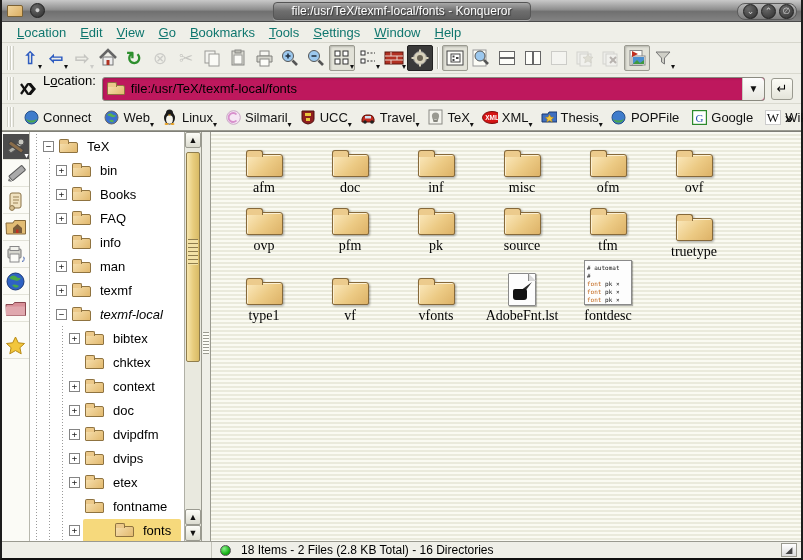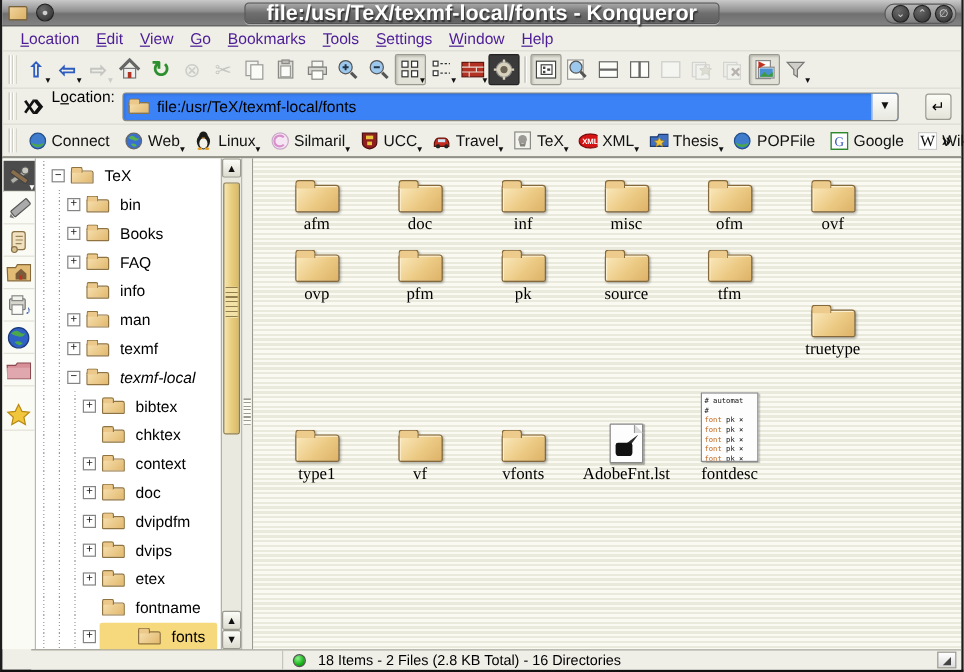--- a/index.html
+++ b/index.html
@@ -8,34 +8,34 @@
   .window { width:803px; height:560px; display:flex; flex-direction:column;
             border-left:2px solid #1d1d1d; border-right:2px solid #1d1d1d; border-bottom:2px solid #101010;
             background:#efefe8; }
 
   
   .titlebar { height:22px; flex:0 0 22px; background:linear-gradient(#c9c9c9,#8f8f8f 45%,#707070 55%,#838383);
               display:flex; align-items:center; position:relative; border-bottom:1px solid #4a4a4a;}
   .title-pill { position:absolute; left:50%; transform:translateX(-50%); top:2px; height:18px;
                 padding:0 18px; border-radius:4px; background:linear-gradient(#a8a8a8,#6e6e6e 50%,#5f5f5f);
                 border:1px solid #555; box-shadow:0 1px 0 rgba(255,255,255,.35);
-                color:#fff; font-weight:bold; font-size:18px; line-height:16px;
+                color:#fff; font-weight:normal; font-size:12px; line-height:16px;
                 text-shadow:1px 1px 1px #333; white-space:nowrap; }
   .win-icon { width:16px; height:12px; margin:0 4px 0 5px; position:relative; }
   .win-icon::before { content:""; position:absolute; inset:0; background:linear-gradient(135deg,#f0d49c,#dcb064);
                       border:1px solid #7c6234; border-radius:1px 2px 1px 1px; }
   .round-btn { width:15px; height:15px; border-radius:50%; background:radial-gradient(circle at 35% 30%,#6a6a6a,#2e2e2e);
                border:1px solid #222; color:#cfcfcf; font-size:9px; line-height:13px; text-align:center; margin-left:3px; }
   .btn-cluster { position:absolute; right:4px; top:3px; display:flex; height:17px; padding:0 2px; align-items:center;
                  background:linear-gradient(#b5b5b5,#7d7d7d); border-radius:8px; border:1px solid #5a5a5a;}
 
   
   .menubar { height:21px; flex:0 0 21px; background:#efefe8; display:flex; align-items:center; padding-left:8px;
              border-bottom:1px solid #d6d6cc; }
-  .menu-item { display:inline-block; padding:2px 7px; color:#4c1d95; }
+  .menu-item { display:inline-block; padding:2px 7px; color:#0f766e; }
   .menu-item::first-letter { text-decoration:underline; }
 
   
   .toolbar { display:flex; align-items:center; background:#efefe8; border-bottom:1px solid #d9d9cf; }
   .tb-main { height:31px; flex:0 0 31px; padding:0 2px; }
   .tb-loc  { height:30px; flex:0 0 30px; padding:0 2px; }
   .tb-book { height:27px; flex:0 0 27px; padding:0 2px; border-bottom:1px solid #9a9a90; }
   .grip { width:7px; height:80%; margin:0 3px; background:repeating-linear-gradient(90deg,#cfcfc5 0 1px,#fff 1px 2px,#efefe8 2px 3px); }
   .ticon { position:relative; width:26px; height:26px; display:flex; align-items:center; justify-content:center;
            border:1px solid transparent; border-radius:2px; }
@@ -43,22 +43,22 @@
   .ticon.pressed { background:#e2e2d8; border-color:#9a9a90; box-shadow:inset 1px 1px 2px rgba(0,0,0,.2); }
   .ticon.disabled { opacity:.4; filter:grayscale(90%); }
   .caret { position:absolute; right:0; bottom:-1px; font-size:8px; color:#111; line-height:8px; }
   .caret.dis { color:#999; }
   .tsep { width:1px; height:22px; background:#b8b8ae; margin:0 4px; box-shadow:1px 0 0 #fff; }
   .glyph { font-size:17px; line-height:1; }
 
   
   .loc-label { margin:0 6px 16px 4px; white-space:nowrap; }
   .loc-label .u { text-decoration:underline; }
-  .combo { flex:1; display:flex; align-items:center; height:24px; background:#3b82f6; border:1px solid #8a8a80;
-           border-radius:3px; margin-right:18px; padding-left:4px; box-shadow:inset 1px 1px 2px rgba(0,0,0,.15); }
+  .combo { flex:1; display:flex; align-items:center; height:24px; background:#be185d; border:1px solid #8a8a80;
+           border-radius:3px; margin-right:2px; padding-left:4px; box-shadow:inset 1px 1px 2px rgba(0,0,0,.15); }
   .combo .mini-folder { width:18px; height:13px; position:relative; margin-right:6px; flex:0 0 18px; }
   .combo input { flex:1; border:none; outline:none; font-size:13px; font-family:"Liberation Sans",sans-serif; background:transparent; }
   .combo-drop { flex:0 0 22px; align-self:stretch; border-left:1px solid #c9c9bf; display:flex; align-items:center; justify-content:center;
                 font-size:10px; color:#111; background:linear-gradient(#fdfdfd,#e8e8e0); border-radius:0 3px 3px 0; }
   .go-btn { width:22px; height:22px; border:1px solid #9a9a90; border-radius:3px; margin:0 6px 0 4px;
             background:linear-gradient(#fcfcf6,#e4e4da); display:flex; align-items:center; justify-content:center; font-size:13px; }
 
   
   .bm { display:flex; align-items:center; padding:2px 5px; margin:0 1px; position:relative; white-space:nowrap; color:#111; }
   .bm .bicon { width:16px; height:16px; margin-right:4px; display:flex; align-items:center; justify-content:center; }
@@ -109,21 +109,21 @@
 
   .splitter { flex:0 0 9px; background:#efefe8; border-right:1px solid #9a9a90; position:relative; }
   .splitter::after { content:""; position:absolute; top:200px; left:1px; right:1px; height:22px;
             background:repeating-linear-gradient(180deg,#9a9a90 0 1px,#fdfdf6 1px 3px); }
 
   
   .main { flex:1; min-width:0; position:relative; overflow:hidden;
           background:repeating-linear-gradient(180deg,#fafaf2 0 2px,#eaeadc 2px 4px); }
   .grid { display:grid; grid-template-columns:repeat(6,86px); padding:6px 0 0 10px; }
   .cell { height:58px; display:flex; flex-direction:column; align-items:center; justify-content:flex-end; }
-  .cell.tall { height:104px; }
+  .cell.tall { height:64px; }
   .bigfolder { width:37px; height:27px; position:relative; margin-bottom:2px; filter:drop-shadow(1px 1px 1px rgba(0,0,0,.35)); }
   .bigfolder::before { content:""; position:absolute; left:0; right:0; top:4px; bottom:0;
       background:linear-gradient(135deg,#f8e3b2 10%,#ecca84 55%,#ddb267); border:1px solid #86693a; border-radius:2px 3px 2px 2px;
       box-shadow:inset 1px 1px 0 #fcf0d2; }
   .bigfolder::after { content:""; position:absolute; left:0; top:0; width:15px; height:6px;
       background:#eccb8d; border:1px solid #86693a; border-bottom:none; border-radius:3px 3px 0 0; }
   .flabel { font-family:"Liberation Serif", serif; font-size:14px; color:#000; line-height:17px; white-space:nowrap; }
 
   .fileicon { width:28px; height:33px; position:relative; margin-bottom:1px; background:#fdfdfd; border:1px solid #8a8a8a;
               border-radius:1px; box-shadow:1px 1px 1px rgba(0,0,0,.3); }
@@ -132,21 +132,21 @@
               clip-path:polygon(100% 0,20% 100%,0 70%); }
   .fileicon .fold { position:absolute; right:-1px; top:-1px; width:8px; height:8px; background:#d9d9d9;
               clip-path:polygon(0 0,100% 100%,0 100%); border-left:1px solid #8a8a8a; }
 
   .previewicon { width:48px; height:58px; background:#fdfdfd; border:1px solid #8a8a8a; box-shadow:1px 1px 1px rgba(0,0,0,.3);
                  padding:3px 2px; margin-bottom:2px; overflow:hidden; }
   .previewicon .pl { font-family:"DejaVu Sans Mono",monospace; font-size:6px; line-height:8px; color:#111; white-space:pre; }
   .previewicon .pl b { color:#c2661a; font-weight:normal; }
 
   
-  .statusbar { flex:0 0 17px; height:17px; background:#efefe8; border-top:1px solid #9a9a90; display:flex; align-items:center; font-size:12px;margin-left:24px; }
+  .statusbar { flex:0 0 17px; height:17px; background:#efefe8; border-top:1px solid #9a9a90; display:flex; align-items:center; font-size:12px; }
   .st-left { flex:0 0 210px; border-right:1px solid #c4c4ba; height:100%; }
   .led { width:11px; height:11px; border-radius:50%; margin:0 10px 0 8px;
          background:radial-gradient(circle at 35% 30%,#8cf08c,#18b418 60%,#0d7d0d); border:1px solid #555; }
   .st-text { color:#000; }
   .resize-grip { margin-left:auto; margin-right:4px; width:16px; height:14px; border:1px solid #9a9a90; background:linear-gradient(#fff,#ddd);
                  display:flex; align-items:center; justify-content:center; font-size:9px; color:#444; }
 </style>
 </head>
 <body>
 

